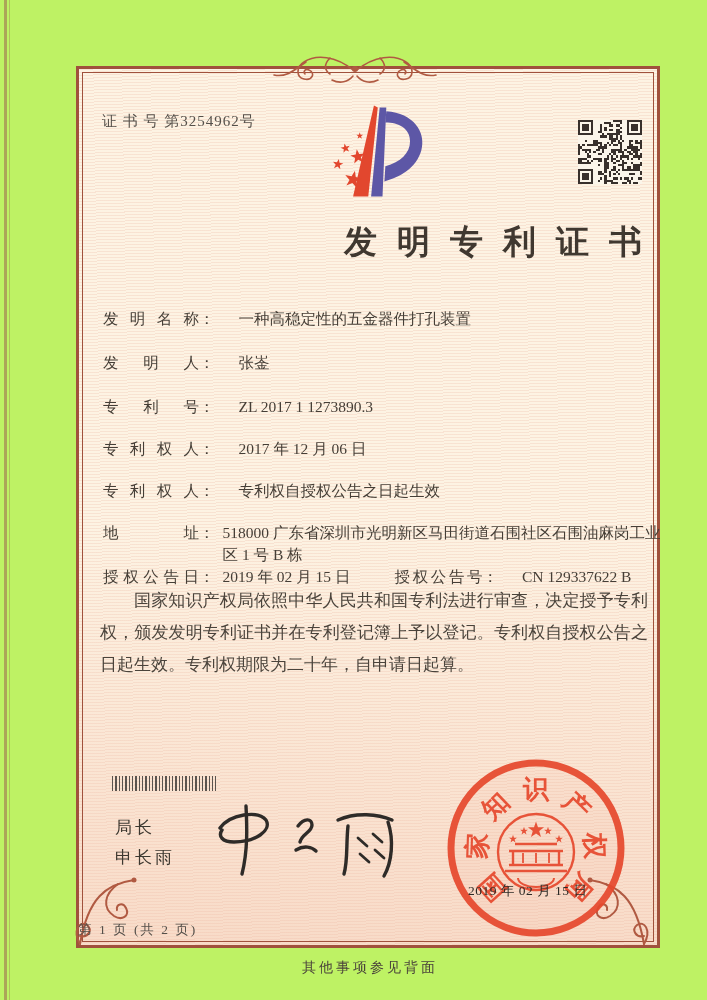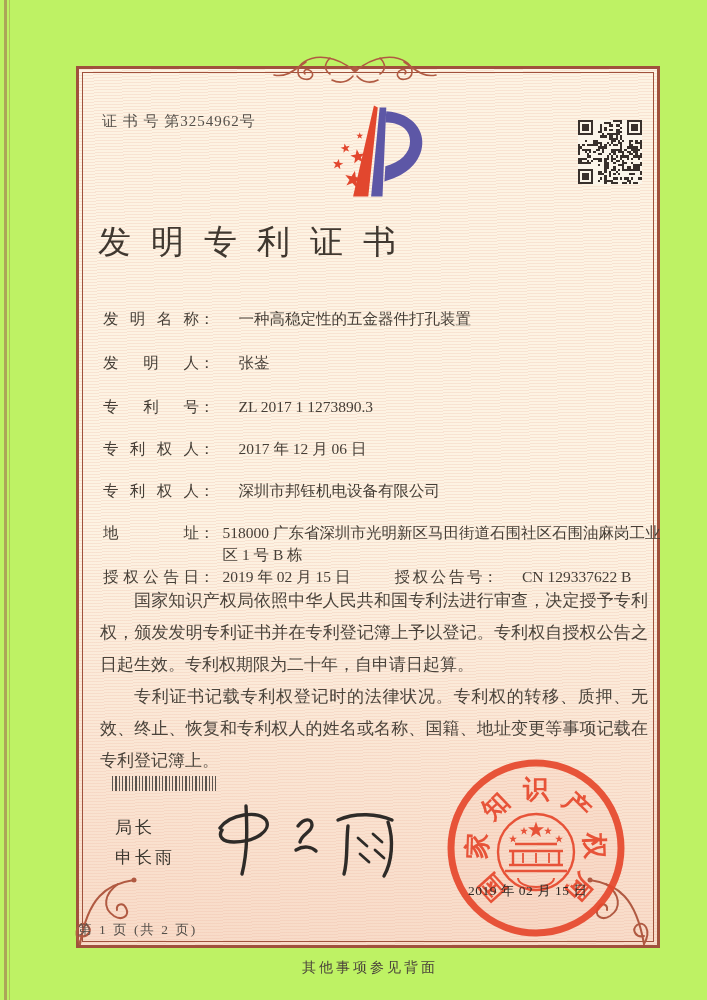--- a/index.html
+++ b/index.html
@@ -15,22 +15,22 @@
     box-sizing:border-box; border:3px solid #a0513c;
     background:
       linear-gradient(180deg, rgba(246,199,178,0) 52%, rgba(243,193,170,.30) 82%, rgba(241,186,163,.42) 100%),
       repeating-linear-gradient(178deg, rgba(224,146,124,.17) 0px, rgba(224,146,124,.17) 1px, rgba(0,0,0,0) 1px, rgba(0,0,0,0) 3px),
       #fdf3e3;
   }
   .frame-inner{position:absolute; inset:3px; border:1px solid #a0513c;}
   .abs{position:absolute;}
   .cert-no{left:102px; top:112px; font-size:15px; letter-spacing:1px; color:#55504a;}
   .title{
-    left:78px; top:220px; width:584px; margin:0; text-align:left;
-    font-size:33px; font-weight:normal; color:#403830;
+    left:78px; top:220px; width:584px; margin:0; text-align:right;
+    font-size:33px; font-weight:bold; color:#403830;
     letter-spacing:20px; text-indent:20px;
   }
   .fields{left:103px; top:300px; width:552px; font-size:15.5px;}
   .frow{position:absolute; left:0; display:flex; align-items:flex-start; line-height:22px;}
   .lbl{display:inline-block; width:96px; text-align:justify; text-align-last:justify; flex:none;}
   .colon{flex:none;}
   .val{margin-left:24px;}
   .val-wrap{margin-left:8px; width:438px;}
   .grant-val{display:inline-block; width:168px; margin-left:8px;}
   .lbl2{display:inline-block; width:88px; text-align:justify; text-align-last:justify; flex:none; margin-left:4px;}
@@ -413,40 +413,39 @@
         <span class="val">ZL 2017 1 1273890.3</span>
     </div>
     <div class="frow" style="top:138px">
       <span class="lbl">专利权人</span>
         <span class="colon">：</span>
         <span class="val">2017 年 12 月 06 日</span>
     </div>
     <div class="frow" style="top:180px">
       <span class="lbl">专利权人</span>
         <span class="colon">：</span>
-        <span class="val">深圳市邦钰机电设备有限公司</span>
+        <span class="val">专利权自授权公告之日起生效</span>
     </div>
     <div class="frow" style="top:222px">
       <span class="lbl">地址</span>
         <span class="colon">：</span>
         <span class="val-wrap">518000 广东省深圳市光明新区马田街道石围社区石围油麻岗工业区 1 号 B 栋</span>
     </div>
     <div class="frow" style="top:266px">
       <span class="lbl">授权公告日</span>
         <span class="colon">：</span>
         <span class="grant-val">2019 年 02 月 15 日</span>
         <span class="lbl2">授权公告号</span>
         <span class="colon">：</span>
         <span class="val">CN 129337622 B</span>
     </div>
   </div>
 
   <div class="abs paras">
     <p>国家知识产权局依照中华人民共和国专利法进行审查，决定授予专利权，颁发发明专利证书并在专利登记簿上予以登记。专利权自授权公告之日起生效。专利权期限为二十年，自申请日起算。</p>
-    <p>专利证书记载专利权登记时的法律状况。专利权的转移、质押、无效、终止、恢复和专利权人的姓名或名称、国籍、地址变更等事项记载在专利登记簿上。</p>
   </div>
 
   <div class="abs barcode"></div>
 
   <div class="abs director-title">局长</div>
   <div class="abs director-name">申长雨</div>
 
   <svg class="abs" style="left:200px;top:792px" width="210" height="92" viewBox="0 0 210 92" fill="none" stroke="#2e2b28" stroke-width="3.4" stroke-linecap="round" stroke-linejoin="round">
     <path d="M46,14 C47,34 48,58 42,82"></path>
     <path d="M20,36 C30,22 58,18 66,28 C72,38 56,50 34,50 C22,50 18,44 22,38"></path>

